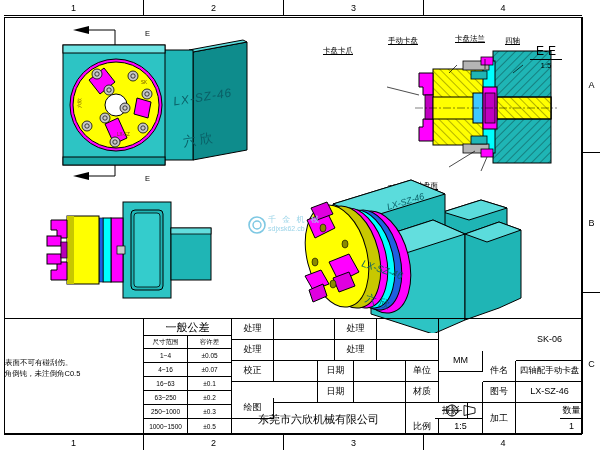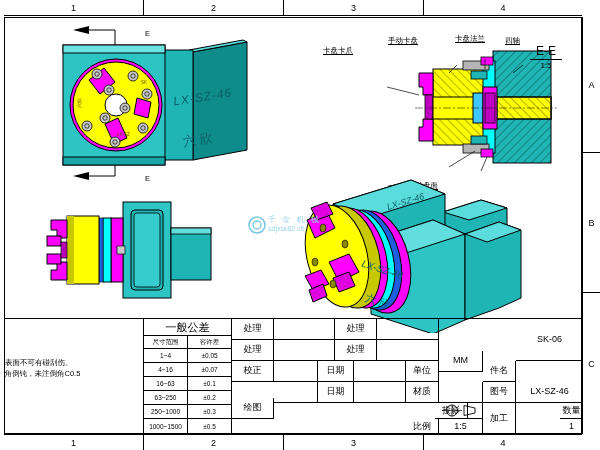--- a/index.html
+++ b/index.html
@@ -342,40 +342,42 @@
       <div class="cell" style="left:227px;top:42px;width:42px;height:21px;">校正</div>
       <div class="cell" style="left:269px;top:42px;width:44px;height:21px;"></div>
       <div class="cell" style="left:313px;top:42px;width:36px;height:21px;">日期</div>
       <div class="cell" style="left:349px;top:42px;width:52px;height:21px;"></div>
 
       <div class="cell" style="left:227px;top:79px;width:42px;height:21px;">绘图</div>
       <div class="cell" style="left:269px;top:63px;width:44px;height:21px;"></div>
       <div class="cell" style="left:313px;top:63px;width:36px;height:21px;">日期</div>
       <div class="cell" style="left:349px;top:63px;width:52px;height:21px;"></div>
 
+      <div class="cell nb-b" style="left:227px;top:84px;width:174px;height:32px;font-size:11px;">东莞市六欣机械有限公司</div>
 
       <div class="cell" style="left:401px;top:42px;width:33px;height:21px;">单位</div>
       <div class="cell" style="left:434px;top:26px;width:44px;height:21px;margin-top:6px;">MM</div>
       <div class="cell" style="left:401px;top:63px;width:33px;height:21px;">材质</div>
       <div class="cell" style="left:434px;top:63px;width:44px;height:21px;"></div>
       <div class="cell" style="left:401px;top:84px;width:33px;height:16px;margin-left:29px;">投影</div>
       <div class="cell" style="left:434px;top:84px;width:44px;height:16px;">
         <svg width="40" height="13">
           <circle cx="11" cy="6.5" r="5.5" fill="none" stroke="#000" stroke-width="0.9"></circle>
           <line x1="1" y1="6.5" x2="21" y2="6.5" stroke="#000" stroke-width="0.7"></line>
           <line x1="11" y1="0.5" x2="11" y2="12.5" stroke="#000" stroke-width="0.7"></line>
           <polygon points="23,1.5 34,4 34,9 23,11.5" fill="none" stroke="#000" stroke-width="0.9"></polygon>
         </svg>
       </div>
       <div class="cell nb-b" style="left:401px;top:100px;width:33px;height:16px;">比例</div>
       <div class="cell nb-b" style="left:434px;top:100px;width:44px;height:16px;">1:5</div>
 
       <div class="cell" style="left:511px;top:0;width:67px;height:42px;border-right:none;">SK-06</div>
 
       <div class="cell" style="left:478px;top:42px;width:33px;height:21px;">件名</div>
+      <div class="cell" style="left:511px;top:42px;width:67px;height:21px;border-right:none;font-size:8.5px;">四轴配手动卡盘</div>
 
       <div class="cell" style="left:478px;top:63px;width:33px;height:21px;">图号</div>
       <div class="cell" style="left:511px;top:63px;width:67px;height:21px;border-right:none;">LX-SZ-46</div>
 
       <div class="cell nb-b" style="left:478px;top:84px;width:33px;height:32px;">加工</div>
       <div class="cell" style="left:555px;top:84px;width:23px;height:16px;border-right:none;text-align:right;">数量</div>
       <div class="cell nb-b" style="left:555px;top:100px;width:23px;height:16px;border-right:none;">1</div>
     </div>
   </div>
 

